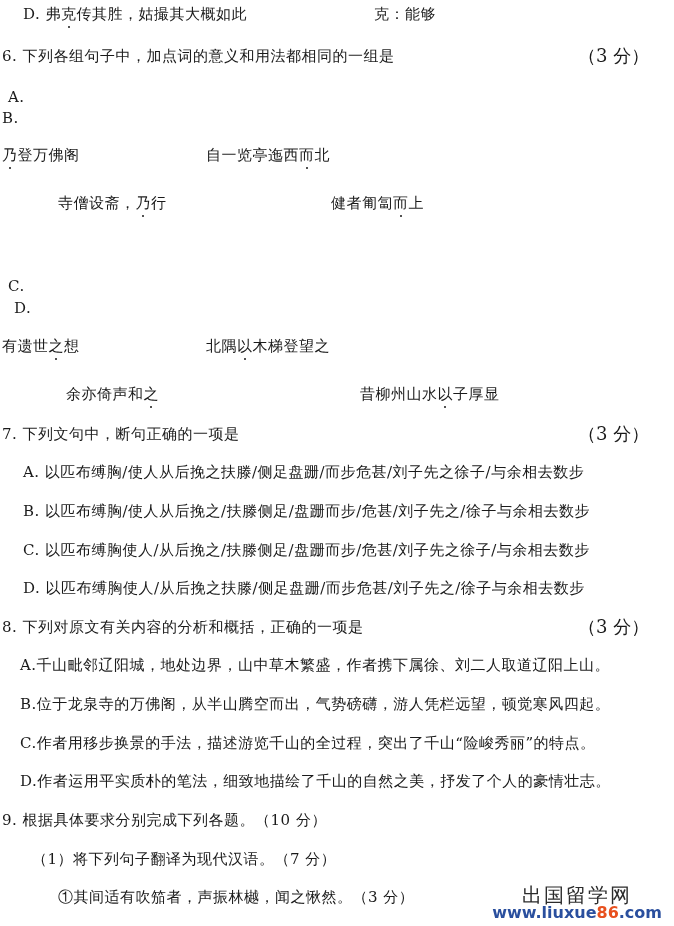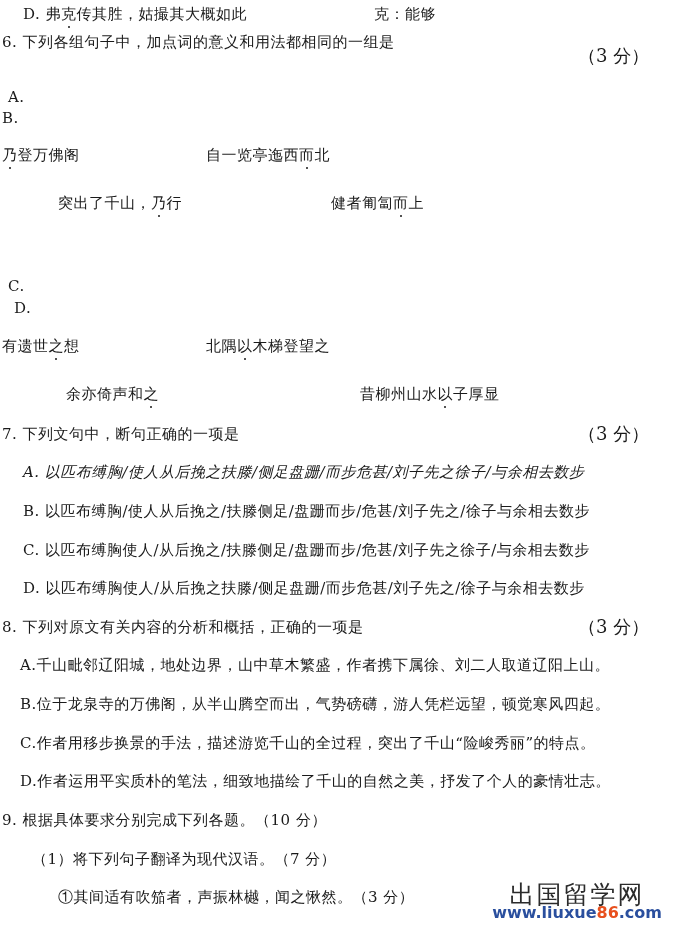--- a/index.html
+++ b/index.html
@@ -4,48 +4,48 @@
 <style>
   html, body { margin:0; padding:0; background:#ffffff; }
   body { width:674px; height:926px; position:relative; overflow:hidden;
          font-family:"DejaVu Serif","Liberation Serif",serif; color:#1a1a1a; }
   .line { position:absolute; white-space:nowrap; font-size:15px; line-height:18px; letter-spacing:0.5px; }
   .score { position:absolute; white-space:nowrap; font-size:18px; line-height:18px; }
   .em { position:relative; display:inline-block; }
   .em::after { content:""; position:absolute; left:50%; bottom:-5px; width:2px; height:2px;
                margin-left:-1px; background:#1a1a1a; border-radius:1px; }
   .wm { position:absolute; right:12px; bottom:6px; text-align:center; }
-  .wm-title { font-family:"DejaVu Sans","Liberation Sans",sans-serif; font-size:25px; color:#2b2b2b; letter-spacing:2px; line-height:22px; }
+  .wm-title { font-family:"DejaVu Sans","Liberation Sans",sans-serif; font-size:20px; color:#2b2b2b; letter-spacing:2px; line-height:22px; }
   .wm-url { font-family:"DejaVu Sans","Liberation Sans",sans-serif; font-size:16px; font-weight:bold; color:#2a4f9e; line-height:14px; }
   .wm-url .hl { color:#e8501e; }
 </style>
 </head>
 <body>
 
 <div class="line" style="left:23px; top:5px;">
   <span>D.</span>
   <span>弗</span><span class="em">克</span><span>传其胜，姑撮其大概如此</span>
 </div>
 <div class="line" style="left:374px; top:5px;">克：能够</div>
 
-<div class="line" style="left:2px; top:33px;">6. 下列各组句子中，加点词的意义和用法都相同的一组是</div>
+<div class="line" style="left:2px; top:47px;">6. 下列各组句子中，加点词的意义和用法都相同的一组是</div>
 <div class="score" style="left:578px; top:47px;">（3 分）</div>
 
 <div class="line" style="left:8px; top:88px;">A.</div>
 <div class="line" style="left:2px; top:109px;">B.</div>
 
 <div class="line" style="left:2px; top:146px;">
   <span></span><span class="em">乃</span><span>登万佛阁</span>
 </div>
 <div class="line" style="left:206px; top:146px;">
   <span>自一览亭迤西</span><span class="em">而</span><span>北</span>
 </div>
 
 <div class="line" style="left:58px; top:194px;">
-  <span>突出了千山，</span><span class="em">乃</span><span>行</span>
+  <span>寺僧设斋，</span><span class="em">乃</span><span>行</span>
 </div>
 <div class="line" style="left:331px; top:194px;">
   <span>健者匍匐</span><span class="em">而</span><span>上</span>
 </div>
 
 <div class="line" style="left:8px; top:277px;">C.</div>
 <div class="line" style="left:14px; top:299px;">D.</div>
 
 <div class="line" style="left:2px; top:337px;">
   <span>有遗世</span><span class="em">之</span><span>想</span>
@@ -56,21 +56,21 @@
 
 <div class="line" style="left:66px; top:385px;">
   <span>余亦倚声和</span><span class="em">之</span><span></span>
 </div>
 <div class="line" style="left:360px; top:385px;">
   <span>昔柳州山水</span><span class="em">以</span><span>子厚显</span>
 </div>
 
 <div class="line" style="left:2px; top:425px;">7. 下列文句中，断句正确的一项是</div>
 <div class="score" style="left:578px; top:425px;">（3 分）</div>
-<div class="line" style="left:23px; top:463px;font-style:italic;">A. 以匹布缚胸/使人从后挽之扶滕/侧足盘跚/而步危甚/刘子先之徐子/与余相去数步</div>
+<div class="line" style="left:23px; top:463px;">A. 以匹布缚胸/使人从后挽之扶滕/侧足盘跚/而步危甚/刘子先之徐子/与余相去数步</div>
 <div class="line" style="left:23px; top:502px;">B. 以匹布缚胸/使人从后挽之/扶滕侧足/盘跚而步/危甚/刘子先之/徐子与余相去数步</div>
 <div class="line" style="left:23px; top:541px;">C. 以匹布缚胸使人/从后挽之/扶滕侧足/盘跚而步/危甚/刘子先之徐子/与余相去数步</div>
 <div class="line" style="left:23px; top:579px;text-align:center;">D. 以匹布缚胸使人/从后挽之扶滕/侧足盘跚/而步危甚/刘子先之/徐子与余相去数步</div>
 
 <div class="line" style="left:2px; top:618px;">8. 下列对原文有关内容的分析和概括，正确的一项是</div>
 <div class="score" style="left:578px; top:618px;">（3 分）</div>
 <div class="line" style="left:20px; top:656px;">A.千山毗邻辽阳城，地处边界，山中草木繁盛，作者携下属徐、刘二人取道辽阳上山。</div>
 <div class="line" style="left:20px; top:695px;">B.位于龙泉寺的万佛阁，从半山腾空而出，气势磅礴，游人凭栏远望，顿觉寒风四起。</div>
 <div class="line" style="left:20px; top:734px;">C.作者用移步换景的手法，描述游览千山的全过程，突出了千山“险峻秀丽”的特点。</div>
 <div class="line" style="left:20px; top:772px;">D.作者运用平实质朴的笔法，细致地描绘了千山的自然之美，抒发了个人的豪情壮志。</div>

